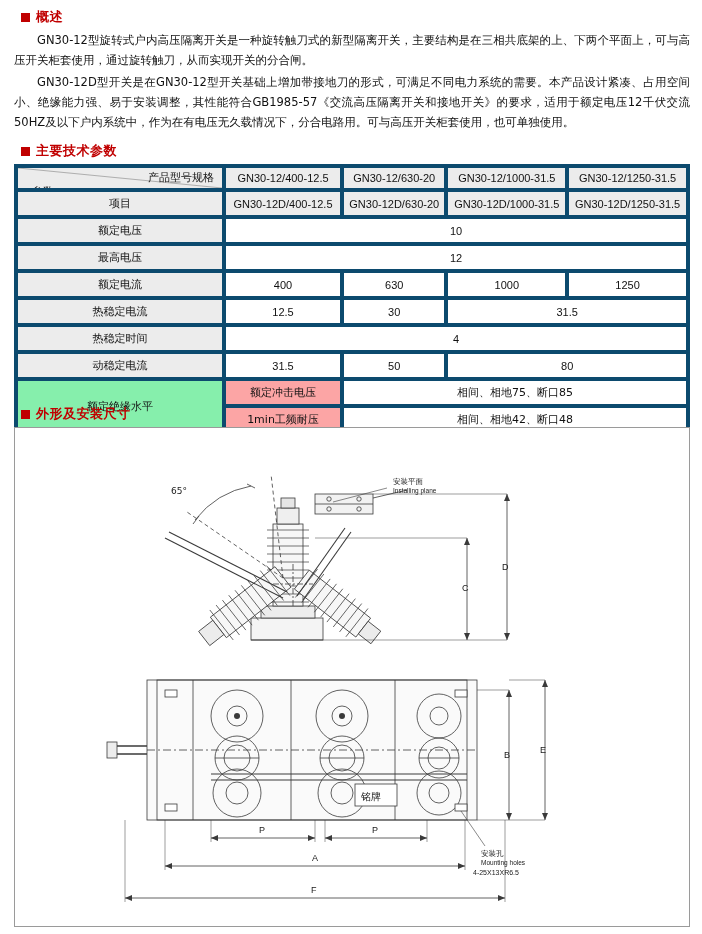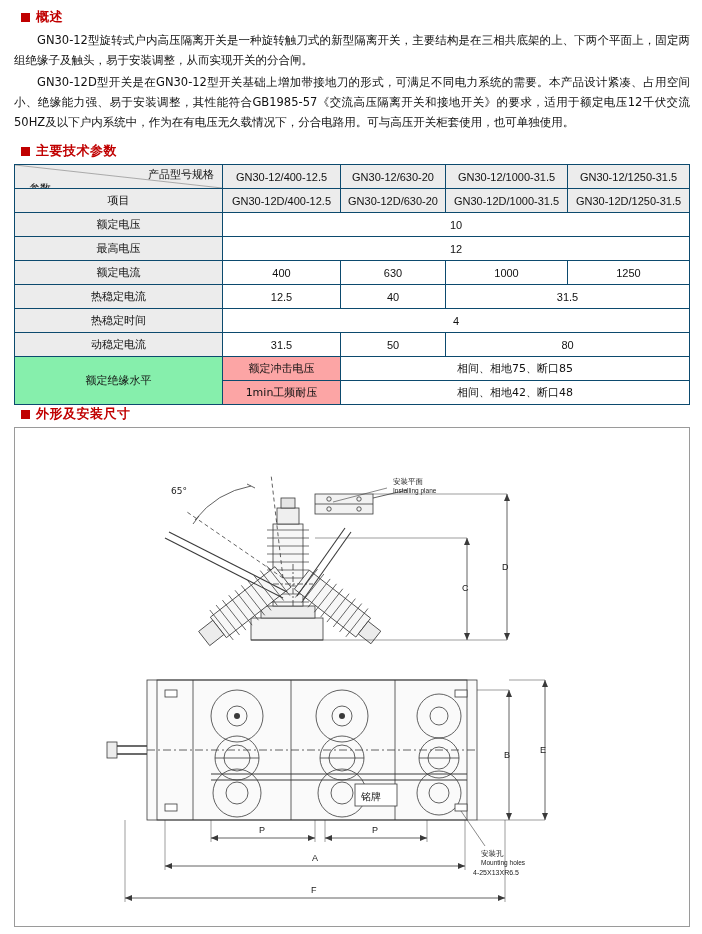--- a/index.html
+++ b/index.html
@@ -40,21 +40,21 @@
 
   
   #params { position: absolute; left: 0; top: 142px; width: 702px; }
   table.spec {
     margin: 4px 12px 0 14px;
     border-collapse: collapse;
     width: 676px;
     font-size: 11px;
   }
   table.spec td, table.spec th {
-    border: 1px solid #0c4a6e;
+    border: 4px solid #0c4a6e;
     text-align: center;
     padding: 4px 2px;
     height: 24px;
     font-weight: normal;
     color: #111;
   }
   table.spec .hdr-cell { background: #ececec; }
   table.spec .lbl { background: #ececec; width: 208px; }
   .diag-cell {
     position: relative;
@@ -91,21 +91,21 @@
 </head>
 <body>
 
 <div class="page">
 
   <section id="overview">
     <div class="sec-head">
       <span class="marker"></span>
       <span class="title cn">概述</span>
     </div>
-    <p class="para cn">GN30-12型旋转式户内高压隔离开关是一种旋转触刀式的新型隔离开关，主要结构是在三相共底架的上、下两个平面上，固定两组绝缘子及触头，易于安装调整，从而实现开关的分合闸。</p>
+    <p class="para cn">GN30-12型旋转式户内高压隔离开关是一种旋转触刀式的新型隔离开关，主要结构是在三相共底架的上、下两个平面上，可与高压开关柜套使用，通过旋转触刀，从而实现开关的分合闸。</p>
     <p class="para cn">GN30-12D型开关是在GN30-12型开关基础上增加带接地刀的形式，可满足不同电力系统的需要。本产品设计紧凑、占用空间小、绝缘能力强、易于安装调整，其性能符合GB1985-57《交流高压隔离开关和接地开关》的要求，适用于额定电压12千伏交流50HZ及以下户内系统中，作为在有电压无久载情况下，分合电路用。可与高压开关柜套使用，也可单独使用。</p>
   </section>
 
   <section id="params">
     <div class="sec-head">
       <span class="marker"></span>
       <span class="title cn">主要技术参数</span>
     </div>
 
     <table class="spec">
@@ -142,21 +142,21 @@
         <tr>
           <td class="lbl cn">额定电流</td>
           <td>400</td>
           <td>630</td>
           <td>1000</td>
           <td>1250</td>
         </tr>
         <tr>
           <td class="lbl cn">热稳定电流</td>
           <td>12.5</td>
-          <td>40</td>
+          <td>30</td>
           <td colspan="2">31.5</td>
         </tr>
         <tr>
           <td class="lbl cn">热稳定时间</td>
           <td colspan="4">4</td>
         </tr>
         <tr>
           <td class="lbl cn">动稳定电流</td>
           <td>31.5</td>
           <td>50</td>

